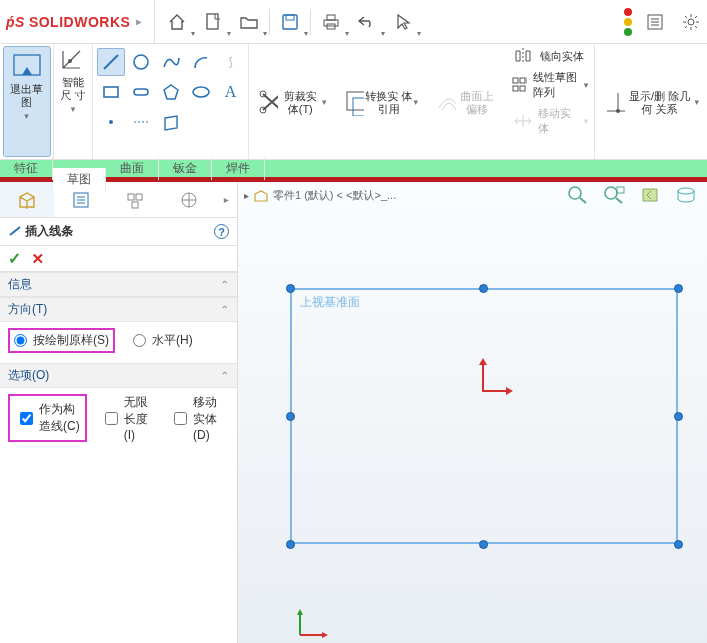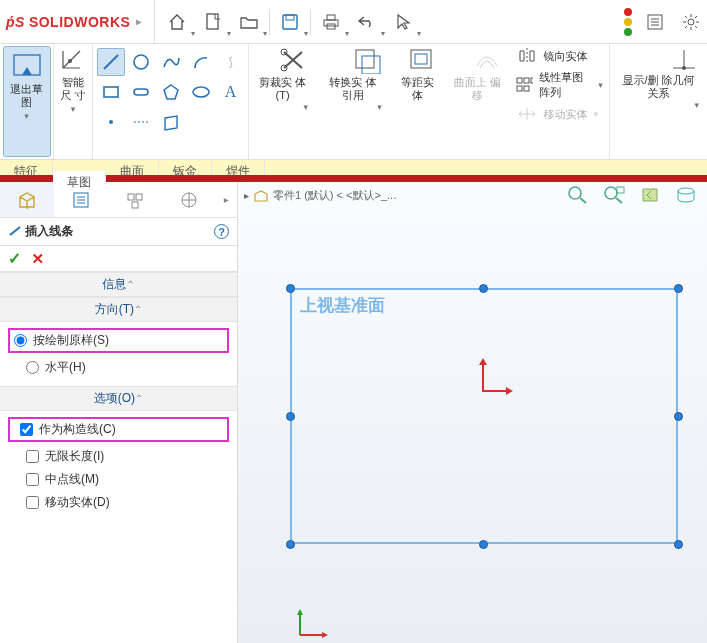--- a/index.html
+++ b/index.html
@@ -18,58 +18,58 @@
 
 
 .ribbon { height: 116px; border-bottom: 1px solid #e0e0e0; display: flex; }
 .ribbon .group { border-right: 1px solid #e5e5e5; padding: 2px 4px; display: flex; flex-direction: column; align-items: center; }
 .bigbtn { display: flex; flex-direction: column; align-items: center; justify-content: flex-start; padding: 2px; height: 100%; gap: 2px; }
 .bigbtn .lbl { font-size: 11px; text-align: center; line-height: 13px; }
 .exit-sketch { background: #cfe3f5; border: 1px solid #8fb4d8; border-radius: 3px; width: 48px; padding-top: 4px; }
 .tool-grid { display: grid; grid-template-columns: repeat(5, 28px); grid-template-rows: repeat(3, 28px); gap: 2px; }
 .tool-grid .cell { display: flex; align-items: center; justify-content: center; border-radius: 2px; }
 .tool-grid .active { background: #cfe3f5; border: 1px solid #8fb4d8; }
-.midcol { display: flex; flex-direction: column; align-items: flex-end; padding: 2px 8px; }
+.midcol { display: flex; flex-direction: row; align-items: center; padding: 2px 8px; }
 .midcol .lbl { font-size: 11px; text-align: center; line-height: 13px; margin-top: 2px; }
 .rightstack { display: flex; flex-direction: column; gap: 6px; padding: 4px 6px; }
 .rightstack .row { display: flex; align-items: center; gap: 6px; font-size: 11px; }
 
 
-.ribtabs { height: 22px; background: #fef9c3; border-bottom: 7px solid #b91c1c; display: flex; }
+.ribtabs { height: 22px; background: #86efac; border-bottom: 5px solid #b91c1c; display: flex; align-items: center; }
 .ribtabs .tab { padding: 3px 14px; font-size: 12px; color: #555; border-right: 1px solid #e8e8e8; }
 .ribtabs .tab.active { background: #fff; border-bottom: 1px solid #fff; position: relative; top: 11px; }
 
 
 .main { display: flex; height: calc(643px - 44px - 116px - 22px); }
 .leftpanel { width: 238px; border-right: 1px solid #ddd; display: flex; flex-direction: column; }
 .lp-tabs { height: 36px; border-bottom: 1px solid #e0e0e0; display: flex; align-items: center; }
 .lp-tabs .t { flex: 1; height: 100%; display: flex; align-items: center; justify-content: center; }
 .lp-tabs .t.active { background: #eef4fa; }
 .pm-title { height: 28px; border-bottom: 1px solid #e0e0e0; display: flex; align-items: center; justify-content: space-between; padding: 0 8px; font-size: 12px; font-weight: 600; }
 .pm-confirm { height: 26px; display: flex; align-items: center; gap: 10px; padding-left: 8px; border-bottom: 1px solid #e0e0e0; }
 .lp-body { flex: 1; overflow-y: auto; }
-.sec-hdr { background: #f2f2f2; border-top: 1px solid #e5e5e5; border-bottom: 1px solid #e5e5e5; padding: 3px 8px; font-size: 12px; color: #1a4f8a; display: flex; justify-content: center; align-items: center; }
+.sec-hdr { background: #f2f2f2; border-top: 1px solid #e5e5e5; border-bottom: 1px solid #e5e5e5; padding: 3px 8px; font-size: 12px; color: #1a4f8a; display: flex; justify-content: space-between; align-items: center; }
 .sec-hdr .chev { font-size: 10px; color: #888; }
 .info-box { background: #fbfbb7; border: 1px solid #e8e88a; padding: 6px 8px; font-size: 11px; line-height: 15px; }
-.opts { padding: 6px 8px 10px 8px; display: flex; flex-direction: column; gap: 6px; }
+.opts { padding: 6px 8px 10px 8px; display: flex; }
 .opt { display: flex; align-items: center; gap: 6px; font-size: 12px; padding-left: 18px; }
 .hl { border: 2px solid #d934c8; padding: 2px 4px; display: inline-flex; align-items: center; gap: 6px; }
 input[type=radio], input[type=checkbox] { width: 13px; height: 13px; }
 
 
 .canvas { flex: 1; position: relative; background: linear-gradient(#fafdff, #e9eef3); }
 .bc { position: absolute; top: 6px; left: 6px; font-size: 11px; color: #666; display: flex; align-items: center; gap: 4px; }
 .view-icons { position: absolute; top: 0; right: 6px; display: flex; gap: 6px; }
 .view-icons .vi { width: 30px; height: 26px; display: flex; align-items: center; justify-content: center; }
 .rect { position: absolute; left: 52px; top: 106px; width: 388px; height: 256px; border: 2px solid #7db8e8; }
 .handle { position: absolute; width: 9px; height: 9px; background: #2b7fd4; border: 1px solid #175a9e; border-radius: 50%; }
 .origin-arrows { position: absolute; }
 .origin-arrows .ax { position: absolute; background: #d62f2f; }
 .ucsmini { position: absolute; left: 54px; bottom: 0; }
-.plane-label { position: absolute; left: 62px; top: 112px; font-size: 17px; color: #7db8e8; font-weight: 700; }
+.plane-label { position: absolute; left: 62px; top: 112px; font-size: 12px; color: #7db8e8; font-weight: 400; }
 </style>
 </head>
 <body>
 
 <div class="topbar">
   <div class="logo">
     <span class="ds">ṕS</span>
       <span>SOLIDWORKS</span>
       <span style="color:#999;font-size:10px;margin-left:6px">▸</span>
   </div>
@@ -240,28 +240,20 @@
       <span style="font-size:9px;color:#777">▾</span>
   </div>
   <div class="midcol">
     <svg width="30" height="28">
         <rect x="4" y="4" width="18" height="18" fill="none" stroke="#555"></rect>
         <rect x="10" y="10" width="18" height="18" fill="none" stroke="#2a72b5"></rect>
       </svg>
     <span class="lbl">转换实
 体引用</span>
       <span style="font-size:9px;color:#777">▾</span>
-  </div>
-  <div class="midcol">
-    <svg width="30" height="28">
-        <rect x="4" y="4" width="20" height="18" fill="none" stroke="#555"></rect>
-        <rect x="8" y="8" width="12" height="10" fill="none" stroke="#2a72b5"></rect>
-      </svg>
-    <span class="lbl">等距实
-体</span>
   </div>
   <div class="midcol" style="opacity:.4">
     <svg width="30" height="28">
         <path d="M5 20 Q15 2 25 20" fill="none" stroke="#888"></path>
         <path d="M8 22 Q15 8 22 22" fill="none" stroke="#888"></path>
       </svg>
     <span class="lbl">曲面上
 偏移</span>
   </div>
   <div class="rightstack" style="border-right:1px solid #e5e5e5">
@@ -384,24 +376,20 @@
               <input type="checkbox" checked="" style="">
               <span>作为构造线(C)</span>
             </label>
         </span>
         <label class="opt">
             <input type="checkbox" style="">
             <span>无限长度(I)</span>
           </label>
         <label class="opt">
             <input type="checkbox" style="">
-            <span>中点线(M)</span>
-          </label>
-        <label class="opt">
-            <input type="checkbox" style="">
             <span>移动实体(D)</span>
           </label>
       </div>
     </div>
   </div>
 
   <div class="canvas">
     <div class="bc">
       <span style="font-size:10px">▸</span>
       <svg width="16" height="14">

